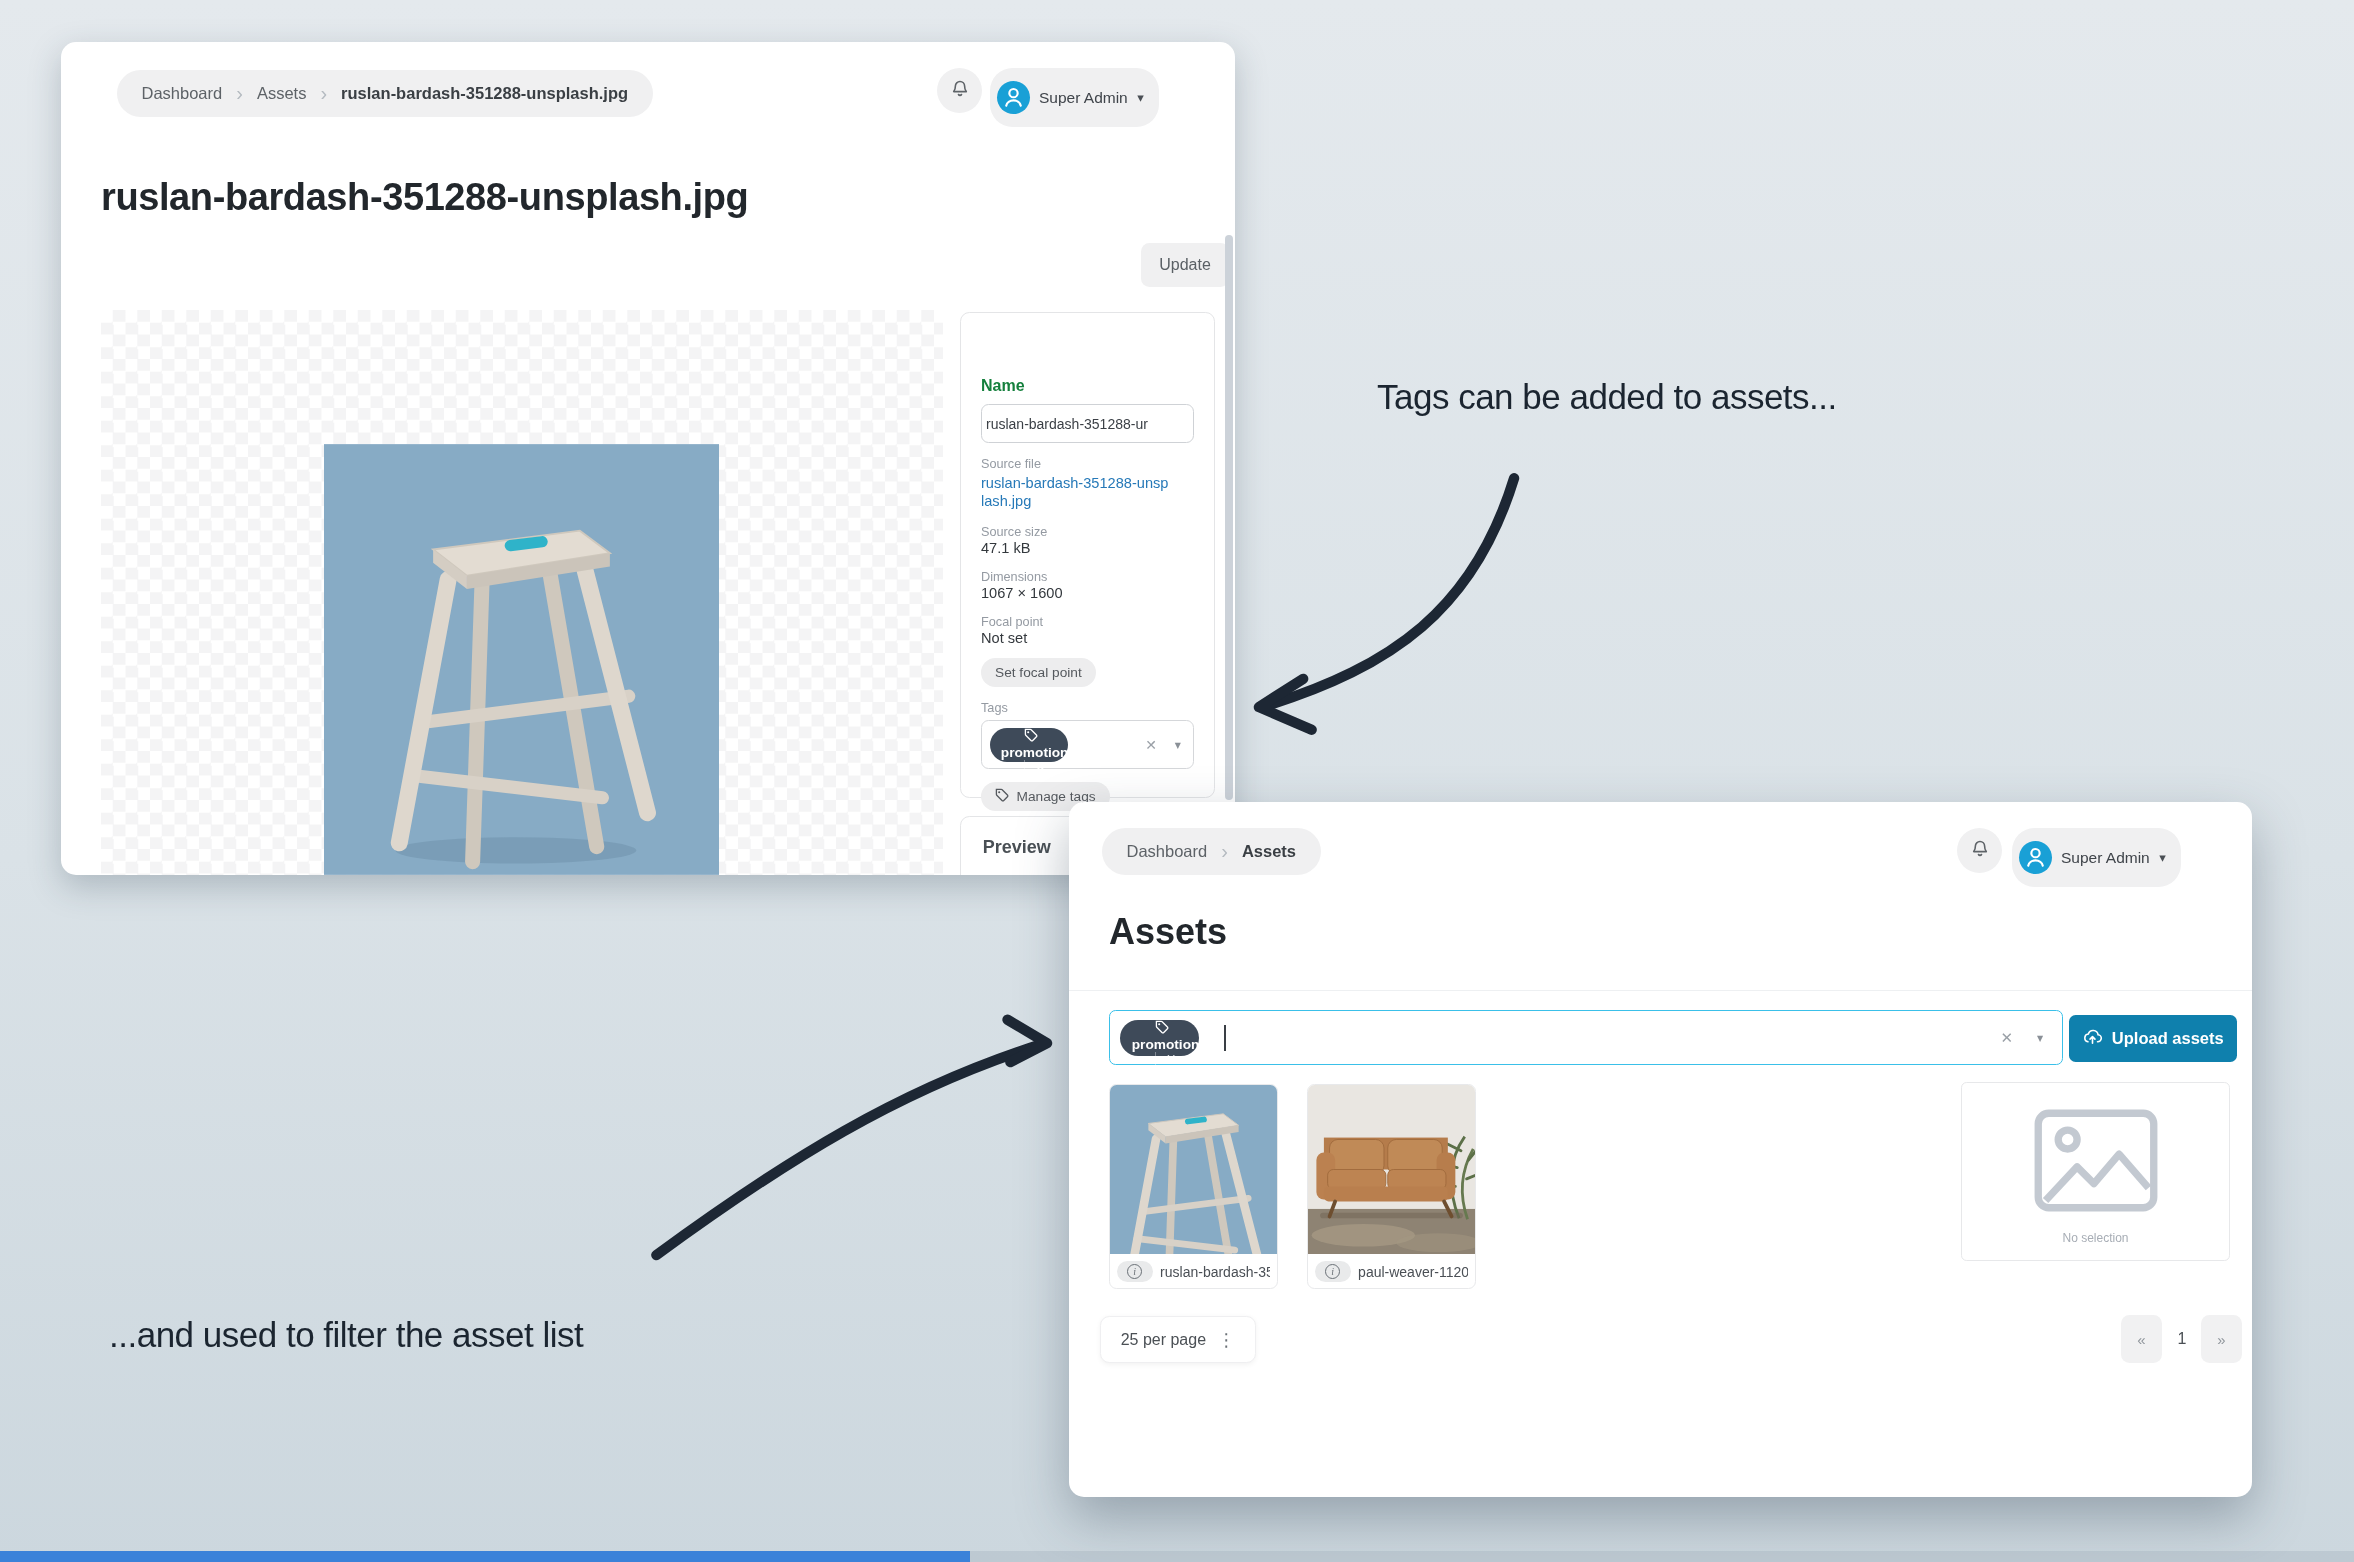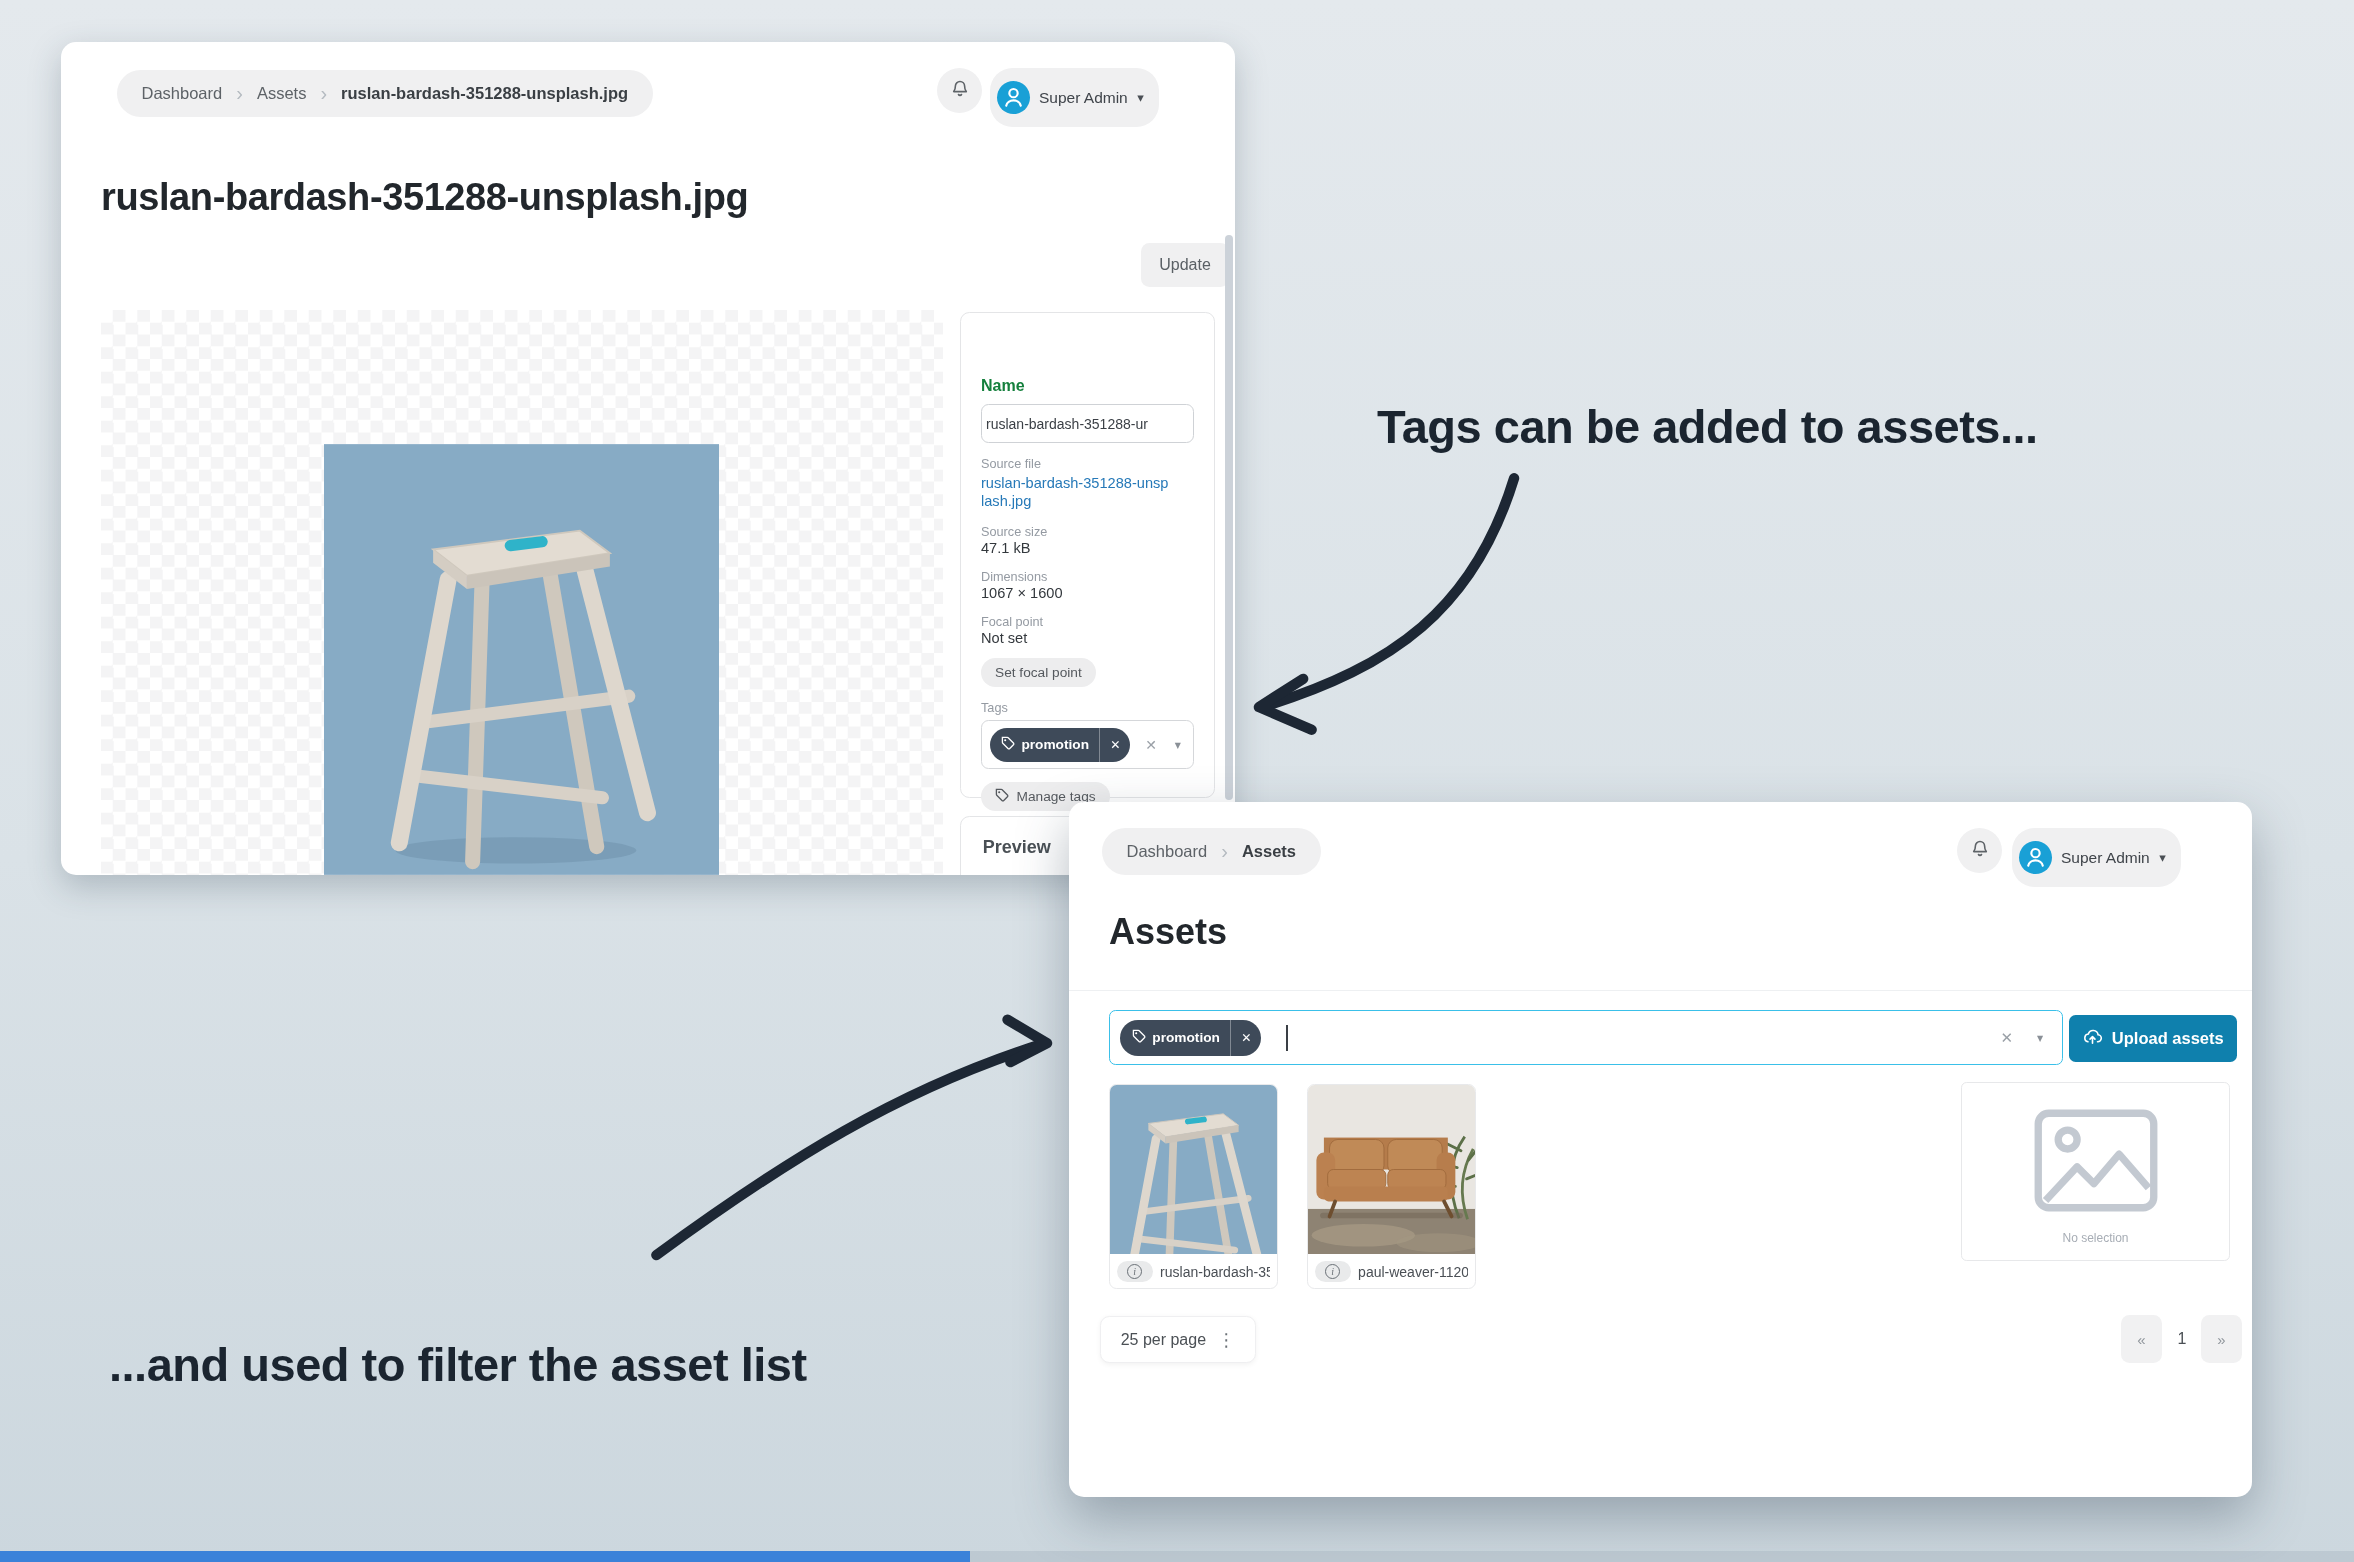--- a/index.html
+++ b/index.html
@@ -69,21 +69,21 @@
   .box-caret { position:absolute; right:12.2px; top:50%; transform:translateY(-50%);
                font-size:12.2px; color:#8a9097; cursor:pointer; }
   .preview-card { position:absolute; left:899px; top:774px; width:255px; height:75px;
                   background:#fff; border:0.9px solid #e4e5e7; border-radius:9.4px 9.4px 0 0; }
   .preview-title { position:absolute; left:21.7px; top:20px; font-size:18px;
                    font-weight:600; color:#4a5055; }
 
   
   .tagpill { display:inline-flex; align-items:center; height:34px; border-radius:17px;
              background:#3e4a59; color:#fff; padding-left:11.3px; font-size:13.7px;
-             font-weight:700; cursor:default; }
+             font-weight:700; cursor:default;flex-direction:column; }
   .tagpill svg { margin-right:6.6px; }
   .tp-x { display:inline-flex; align-items:center; justify-content:center; width:31px;
           height:100%; border-left:0.9px solid rgba(255,255,255,.35); margin-left:10.4px;
           font-size:12.2px; font-weight:400; cursor:pointer; }
 
   
   .title2 { position:absolute; left:40px; top:109px; font-size:36px; font-weight:700;
             color:#22272c; }
   .w2-divider { position:absolute; left:0; top:188px; width:100%; height:0.9px;
                 background:#eef0f2; }
@@ -129,22 +129,22 @@
   .pg-btn { position:absolute; top:513px; width:41px; height:48px; background:#f1f1f2;
             border:none; border-radius:8.5px; font-size:15px; color:#90969c;
             cursor:pointer; font-family:inherit; }
   .pg-prev { left:1052px; }
   .pg-next { left:1132px; }
   .pg-num { position:absolute; left:1100px; top:513px; width:26px; height:48px;
             display:flex; align-items:center; justify-content:center; font-size:16px;
             color:#4b5055; }
 
   
-  .note { position:absolute; font-size:47px; font-weight:700; color:#1b2530;
-          letter-spacing:-0.5px; z-index:3; white-space:nowrap;margin-top:22px; }
+  .note { position:absolute; font-size:35px; font-weight:400; color:#1b2530;
+          letter-spacing:-0.5px; z-index:3; white-space:nowrap; }
   .note1 { left:1377px; top:377px; }
   .note2 { left:109px; top:1315px; }
   .arrows { position:absolute; left:0; top:0; width:2354px; height:1562px;
             z-index:3; pointer-events:none; }
 
   
   .progress-track { position:absolute; left:0; bottom:0; width:100%; height:11.3px;
                     background:rgba(120,140,155,.18); z-index:4; }
   .progress-fill { position:absolute; left:0; bottom:0; width:970px; height:11.3px;
                    background:#3b82d9; z-index:5; cursor:pointer; }

